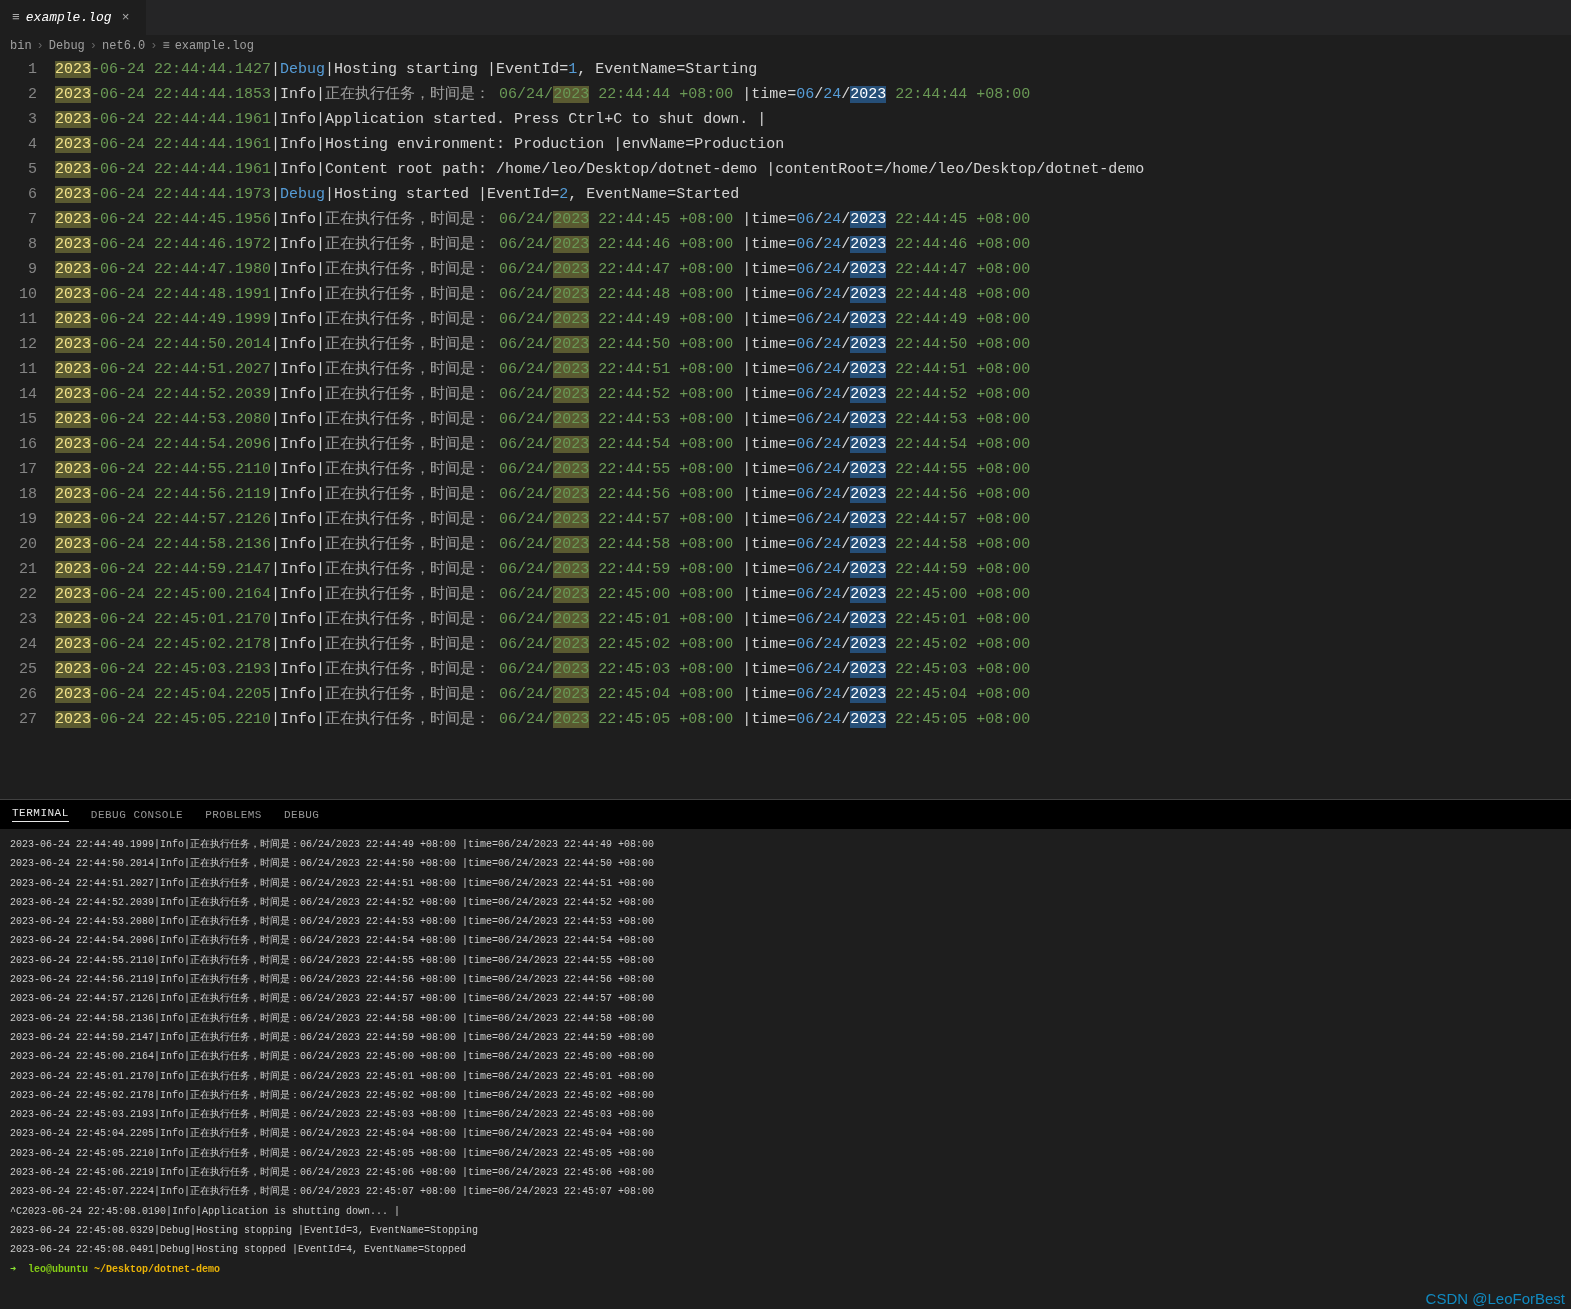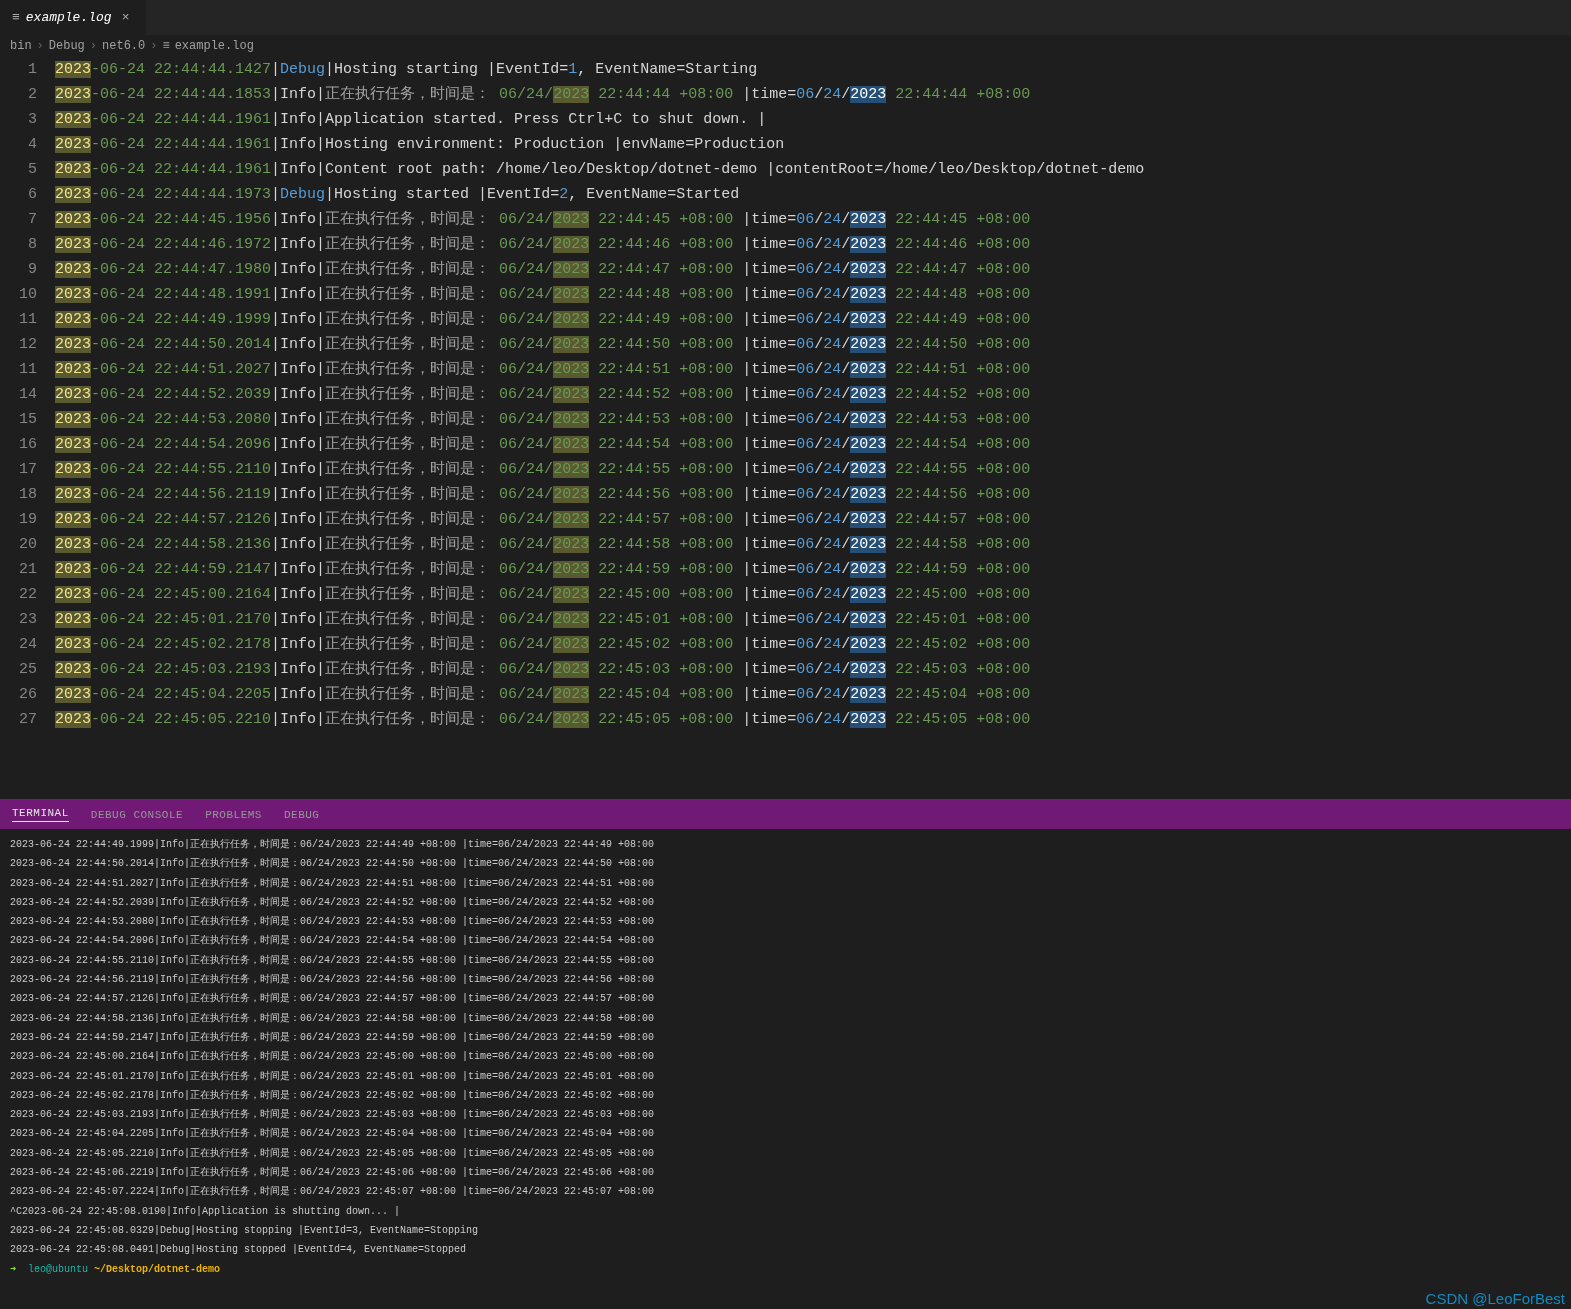--- a/index.html
+++ b/index.html
@@ -68,21 +68,21 @@
   .code-line { height: 25px; line-height: 25px; }
   .hl-year { background: #5a5a31; color: #f3e38a; }
   .hl-selyear { background: #264f78; color: #fff; }
   .c-green { color: #6a9955; }
   .c-white { color: #d4d4d4; }
   .c-level { color: #d4d4d4; }
   .c-debug { color: #569cd6; }
   .c-num { color: #569cd6; }
   .c-cjk { color: #a3a3a3; }
   .panel-tabs {
-    background: #701a75;
+    background: #000000;
     border-top: 1px solid #414141;
     height: 30px;
     display: flex;
     align-items: center;
     gap: 22px;
     padding: 0 12px;
     font-size: 11px;
     color: #969696;
   }
   .panel-tabs .ptab { cursor: pointer; letter-spacing: 0.5px;}
@@ -90,21 +90,21 @@
   .terminal {
     padding: 6px 10px 0 10px;
     font-size: 10px;
     line-height: 19.3px;
     color: #cccccc;
     white-space: pre;
     height: 480px;
     overflow: hidden;
     font-family: Consolas,"Courier New",monospace;
   }
-  .term-prompt-user { color: #14b8a6; font-weight: normal;}
+  .term-prompt-user { color: #84cc16; font-weight: bold;}
   .term-prompt-path { color: #eab308; font-weight: bold;}
   .term-prompt-sym { color: #8ae234; font-weight: bold;}
   .watermark {
     position: absolute;
     bottom: 2px;
     right: 6px;
     color: #0ea5e9;
     font-size: 15px;
     font-family: sans-serif;
     opacity: 0.8;

